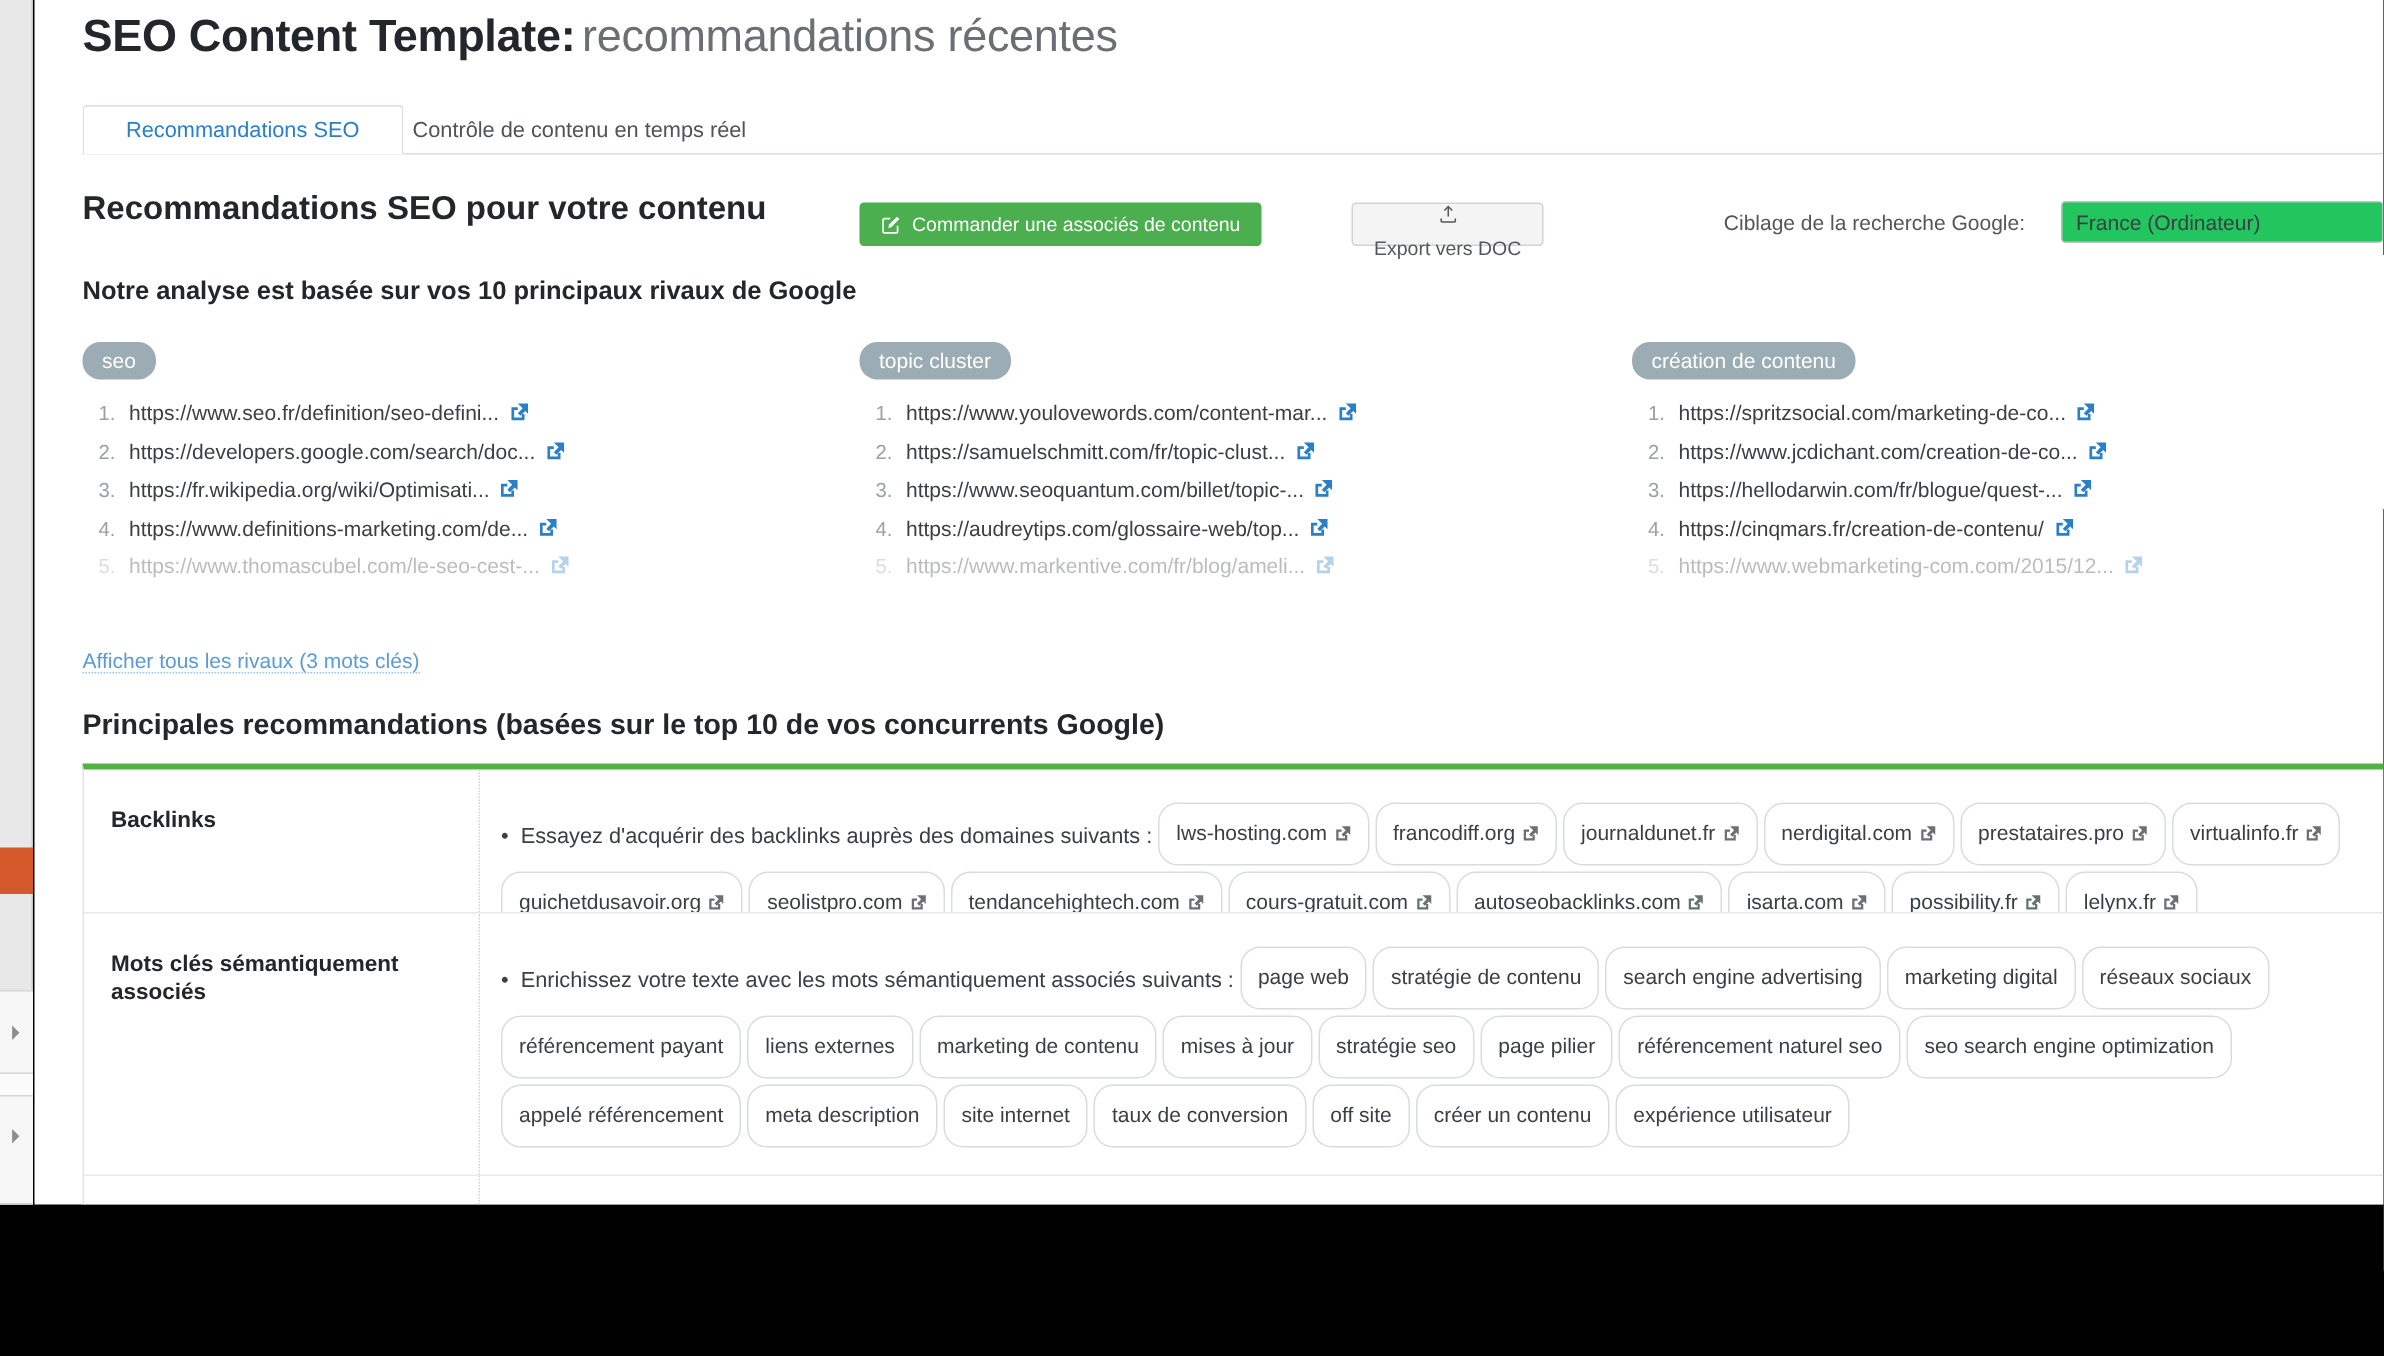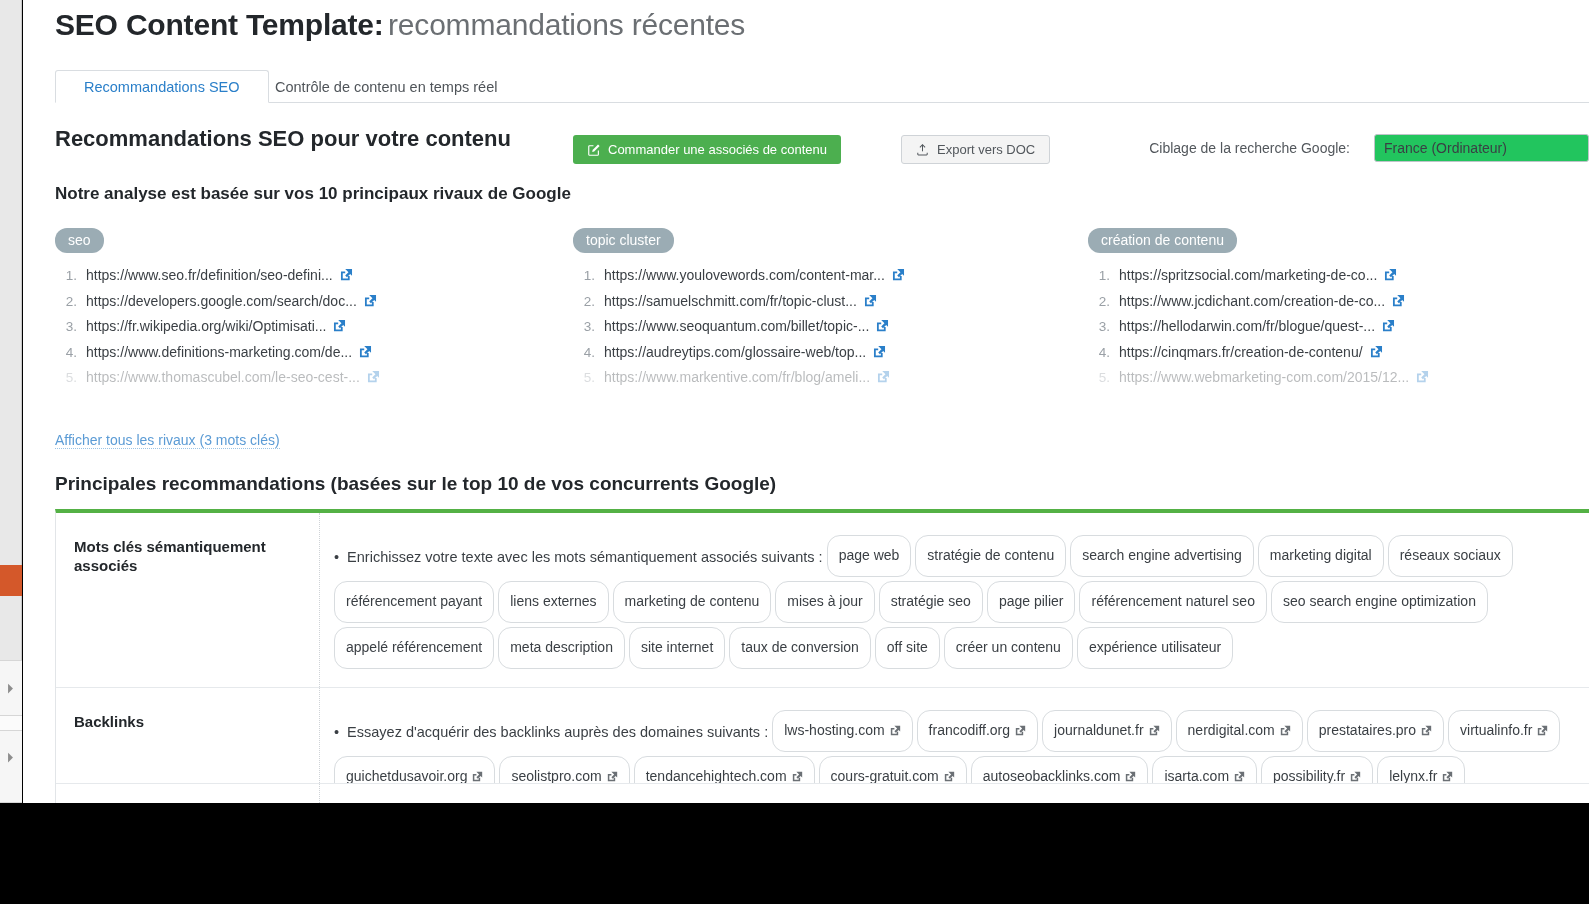--- a/index.html
+++ b/index.html
@@ -115,20 +115,21 @@
     position: absolute; left: 846px; top: 11px;
     height: 29px;
     display: flex; align-items: center; gap: 8px;
     padding: 0 14px;
     background: #f4f4f4;
     color: #52575c;
     font-size: 13px;
     border: 1px solid #cfd3d7; border-radius: 3px;
     cursor: pointer;
     white-space: nowrap;
+    flex-direction: column;
   }
   .ico { flex: 0 0 auto; display: block; }
 
   
   #targeting {
     position: absolute; right: 0; top: 134px;
     display: flex; align-items: center; gap: 24px;
     white-space: nowrap;
   }
   #targeting-label { font-size: 14px; color: #52575c; }
@@ -454,20 +455,115 @@
         </ol>
       </div>
     </div>
 
     <div id="show-all">Afficher tous les rivaux (3 mots clés)</div>
 
     <div id="rec-title">Principales recommandations (basées sur le top 10 de vos concurrents Google)</div>
 
     <div id="rec-table">
 
+      <div class="rec-row" id="row-backlinks">
+        <div class="rec-label">Backlinks</div>
+        <div class="rec-body chip-clip">
+          <div class="rec-line">
+            <span class="bullet">•</span>
+            <span>Essayez d'acquérir des backlinks auprès des domaines suivants :</span>
+            <span id="chips-backlinks"><span class="chip">
+                  <span>lws-hosting.com</span>
+                  <svg width="11" height="11" viewBox="0 0 16 16" fill="#6b7075">
+                    <path d="M6.4 1.2h8.4v8.4l-2.3-2.3-4 4-2.1-2.1 4-4z"></path>
+                    <path d="M1.2 4.3h5.2v2.2H3.4v6.3h6.3v-3h2.2v5.2H1.2z"></path>
+                  </svg>
+                </span><span class="chip">
+                  <span>francodiff.org</span>
+                  <svg width="11" height="11" viewBox="0 0 16 16" fill="#6b7075">
+                    <path d="M6.4 1.2h8.4v8.4l-2.3-2.3-4 4-2.1-2.1 4-4z"></path>
+                    <path d="M1.2 4.3h5.2v2.2H3.4v6.3h6.3v-3h2.2v5.2H1.2z"></path>
+                  </svg>
+                </span><span class="chip">
+                  <span>journaldunet.fr</span>
+                  <svg width="11" height="11" viewBox="0 0 16 16" fill="#6b7075">
+                    <path d="M6.4 1.2h8.4v8.4l-2.3-2.3-4 4-2.1-2.1 4-4z"></path>
+                    <path d="M1.2 4.3h5.2v2.2H3.4v6.3h6.3v-3h2.2v5.2H1.2z"></path>
+                  </svg>
+                </span><span class="chip">
+                  <span>nerdigital.com</span>
+                  <svg width="11" height="11" viewBox="0 0 16 16" fill="#6b7075">
+                    <path d="M6.4 1.2h8.4v8.4l-2.3-2.3-4 4-2.1-2.1 4-4z"></path>
+                    <path d="M1.2 4.3h5.2v2.2H3.4v6.3h6.3v-3h2.2v5.2H1.2z"></path>
+                  </svg>
+                </span><span class="chip">
+                  <span>prestataires.pro</span>
+                  <svg width="11" height="11" viewBox="0 0 16 16" fill="#6b7075">
+                    <path d="M6.4 1.2h8.4v8.4l-2.3-2.3-4 4-2.1-2.1 4-4z"></path>
+                    <path d="M1.2 4.3h5.2v2.2H3.4v6.3h6.3v-3h2.2v5.2H1.2z"></path>
+                  </svg>
+                </span><span class="chip">
+                  <span>virtualinfo.fr</span>
+                  <svg width="11" height="11" viewBox="0 0 16 16" fill="#6b7075">
+                    <path d="M6.4 1.2h8.4v8.4l-2.3-2.3-4 4-2.1-2.1 4-4z"></path>
+                    <path d="M1.2 4.3h5.2v2.2H3.4v6.3h6.3v-3h2.2v5.2H1.2z"></path>
+                  </svg>
+                </span><span class="chip">
+                  <span>guichetdusavoir.org</span>
+                  <svg width="11" height="11" viewBox="0 0 16 16" fill="#6b7075">
+                    <path d="M6.4 1.2h8.4v8.4l-2.3-2.3-4 4-2.1-2.1 4-4z"></path>
+                    <path d="M1.2 4.3h5.2v2.2H3.4v6.3h6.3v-3h2.2v5.2H1.2z"></path>
+                  </svg>
+                </span><span class="chip">
+                  <span>seolistpro.com</span>
+                  <svg width="11" height="11" viewBox="0 0 16 16" fill="#6b7075">
+                    <path d="M6.4 1.2h8.4v8.4l-2.3-2.3-4 4-2.1-2.1 4-4z"></path>
+                    <path d="M1.2 4.3h5.2v2.2H3.4v6.3h6.3v-3h2.2v5.2H1.2z"></path>
+                  </svg>
+                </span><span class="chip">
+                  <span>tendancehightech.com</span>
+                  <svg width="11" height="11" viewBox="0 0 16 16" fill="#6b7075">
+                    <path d="M6.4 1.2h8.4v8.4l-2.3-2.3-4 4-2.1-2.1 4-4z"></path>
+                    <path d="M1.2 4.3h5.2v2.2H3.4v6.3h6.3v-3h2.2v5.2H1.2z"></path>
+                  </svg>
+                </span><span class="chip">
+                  <span>cours-gratuit.com</span>
+                  <svg width="11" height="11" viewBox="0 0 16 16" fill="#6b7075">
+                    <path d="M6.4 1.2h8.4v8.4l-2.3-2.3-4 4-2.1-2.1 4-4z"></path>
+                    <path d="M1.2 4.3h5.2v2.2H3.4v6.3h6.3v-3h2.2v5.2H1.2z"></path>
+                  </svg>
+                </span><span class="chip">
+                  <span>autoseobacklinks.com</span>
+                  <svg width="11" height="11" viewBox="0 0 16 16" fill="#6b7075">
+                    <path d="M6.4 1.2h8.4v8.4l-2.3-2.3-4 4-2.1-2.1 4-4z"></path>
+                    <path d="M1.2 4.3h5.2v2.2H3.4v6.3h6.3v-3h2.2v5.2H1.2z"></path>
+                  </svg>
+                </span><span class="chip">
+                  <span>isarta.com</span>
+                  <svg width="11" height="11" viewBox="0 0 16 16" fill="#6b7075">
+                    <path d="M6.4 1.2h8.4v8.4l-2.3-2.3-4 4-2.1-2.1 4-4z"></path>
+                    <path d="M1.2 4.3h5.2v2.2H3.4v6.3h6.3v-3h2.2v5.2H1.2z"></path>
+                  </svg>
+                </span><span class="chip">
+                  <span>possibility.fr</span>
+                  <svg width="11" height="11" viewBox="0 0 16 16" fill="#6b7075">
+                    <path d="M6.4 1.2h8.4v8.4l-2.3-2.3-4 4-2.1-2.1 4-4z"></path>
+                    <path d="M1.2 4.3h5.2v2.2H3.4v6.3h6.3v-3h2.2v5.2H1.2z"></path>
+                  </svg>
+                </span><span class="chip">
+                  <span>lelynx.fr</span>
+                  <svg width="11" height="11" viewBox="0 0 16 16" fill="#6b7075">
+                    <path d="M6.4 1.2h8.4v8.4l-2.3-2.3-4 4-2.1-2.1 4-4z"></path>
+                    <path d="M1.2 4.3h5.2v2.2H3.4v6.3h6.3v-3h2.2v5.2H1.2z"></path>
+                  </svg>
+                </span></span>
+          </div>
+        </div>
+      </div>
+
       <div class="rec-row" id="row-keywords">
         <div class="rec-label">Mots clés sémantiquement associés</div>
         <div class="rec-body">
           <div class="rec-line">
             <span class="bullet">•</span>
             <span>Enrichissez votre texte avec les mots sémantiquement associés suivants :</span>
             <span id="chips-keywords"><span class="chip">
                   <span>page web</span>
                 </span><span class="chip">
                   <span>stratégie de contenu</span>
@@ -500,115 +596,20 @@
                 </span><span class="chip">
                   <span>site internet</span>
                 </span><span class="chip">
                   <span>taux de conversion</span>
                 </span><span class="chip">
                   <span>off site</span>
                 </span><span class="chip">
                   <span>créer un contenu</span>
                 </span><span class="chip">
                   <span>expérience utilisateur</span>
-                </span></span>
-          </div>
-        </div>
-      </div>
-
-      <div class="rec-row" id="row-backlinks">
-        <div class="rec-label">Backlinks</div>
-        <div class="rec-body chip-clip">
-          <div class="rec-line">
-            <span class="bullet">•</span>
-            <span>Essayez d'acquérir des backlinks auprès des domaines suivants :</span>
-            <span id="chips-backlinks"><span class="chip">
-                  <span>lws-hosting.com</span>
-                  <svg width="11" height="11" viewBox="0 0 16 16" fill="#6b7075">
-                    <path d="M6.4 1.2h8.4v8.4l-2.3-2.3-4 4-2.1-2.1 4-4z"></path>
-                    <path d="M1.2 4.3h5.2v2.2H3.4v6.3h6.3v-3h2.2v5.2H1.2z"></path>
-                  </svg>
-                </span><span class="chip">
-                  <span>francodiff.org</span>
-                  <svg width="11" height="11" viewBox="0 0 16 16" fill="#6b7075">
-                    <path d="M6.4 1.2h8.4v8.4l-2.3-2.3-4 4-2.1-2.1 4-4z"></path>
-                    <path d="M1.2 4.3h5.2v2.2H3.4v6.3h6.3v-3h2.2v5.2H1.2z"></path>
-                  </svg>
-                </span><span class="chip">
-                  <span>journaldunet.fr</span>
-                  <svg width="11" height="11" viewBox="0 0 16 16" fill="#6b7075">
-                    <path d="M6.4 1.2h8.4v8.4l-2.3-2.3-4 4-2.1-2.1 4-4z"></path>
-                    <path d="M1.2 4.3h5.2v2.2H3.4v6.3h6.3v-3h2.2v5.2H1.2z"></path>
-                  </svg>
-                </span><span class="chip">
-                  <span>nerdigital.com</span>
-                  <svg width="11" height="11" viewBox="0 0 16 16" fill="#6b7075">
-                    <path d="M6.4 1.2h8.4v8.4l-2.3-2.3-4 4-2.1-2.1 4-4z"></path>
-                    <path d="M1.2 4.3h5.2v2.2H3.4v6.3h6.3v-3h2.2v5.2H1.2z"></path>
-                  </svg>
-                </span><span class="chip">
-                  <span>prestataires.pro</span>
-                  <svg width="11" height="11" viewBox="0 0 16 16" fill="#6b7075">
-                    <path d="M6.4 1.2h8.4v8.4l-2.3-2.3-4 4-2.1-2.1 4-4z"></path>
-                    <path d="M1.2 4.3h5.2v2.2H3.4v6.3h6.3v-3h2.2v5.2H1.2z"></path>
-                  </svg>
-                </span><span class="chip">
-                  <span>virtualinfo.fr</span>
-                  <svg width="11" height="11" viewBox="0 0 16 16" fill="#6b7075">
-                    <path d="M6.4 1.2h8.4v8.4l-2.3-2.3-4 4-2.1-2.1 4-4z"></path>
-                    <path d="M1.2 4.3h5.2v2.2H3.4v6.3h6.3v-3h2.2v5.2H1.2z"></path>
-                  </svg>
-                </span><span class="chip">
-                  <span>guichetdusavoir.org</span>
-                  <svg width="11" height="11" viewBox="0 0 16 16" fill="#6b7075">
-                    <path d="M6.4 1.2h8.4v8.4l-2.3-2.3-4 4-2.1-2.1 4-4z"></path>
-                    <path d="M1.2 4.3h5.2v2.2H3.4v6.3h6.3v-3h2.2v5.2H1.2z"></path>
-                  </svg>
-                </span><span class="chip">
-                  <span>seolistpro.com</span>
-                  <svg width="11" height="11" viewBox="0 0 16 16" fill="#6b7075">
-                    <path d="M6.4 1.2h8.4v8.4l-2.3-2.3-4 4-2.1-2.1 4-4z"></path>
-                    <path d="M1.2 4.3h5.2v2.2H3.4v6.3h6.3v-3h2.2v5.2H1.2z"></path>
-                  </svg>
-                </span><span class="chip">
-                  <span>tendancehightech.com</span>
-                  <svg width="11" height="11" viewBox="0 0 16 16" fill="#6b7075">
-                    <path d="M6.4 1.2h8.4v8.4l-2.3-2.3-4 4-2.1-2.1 4-4z"></path>
-                    <path d="M1.2 4.3h5.2v2.2H3.4v6.3h6.3v-3h2.2v5.2H1.2z"></path>
-                  </svg>
-                </span><span class="chip">
-                  <span>cours-gratuit.com</span>
-                  <svg width="11" height="11" viewBox="0 0 16 16" fill="#6b7075">
-                    <path d="M6.4 1.2h8.4v8.4l-2.3-2.3-4 4-2.1-2.1 4-4z"></path>
-                    <path d="M1.2 4.3h5.2v2.2H3.4v6.3h6.3v-3h2.2v5.2H1.2z"></path>
-                  </svg>
-                </span><span class="chip">
-                  <span>autoseobacklinks.com</span>
-                  <svg width="11" height="11" viewBox="0 0 16 16" fill="#6b7075">
-                    <path d="M6.4 1.2h8.4v8.4l-2.3-2.3-4 4-2.1-2.1 4-4z"></path>
-                    <path d="M1.2 4.3h5.2v2.2H3.4v6.3h6.3v-3h2.2v5.2H1.2z"></path>
-                  </svg>
-                </span><span class="chip">
-                  <span>isarta.com</span>
-                  <svg width="11" height="11" viewBox="0 0 16 16" fill="#6b7075">
-                    <path d="M6.4 1.2h8.4v8.4l-2.3-2.3-4 4-2.1-2.1 4-4z"></path>
-                    <path d="M1.2 4.3h5.2v2.2H3.4v6.3h6.3v-3h2.2v5.2H1.2z"></path>
-                  </svg>
-                </span><span class="chip">
-                  <span>possibility.fr</span>
-                  <svg width="11" height="11" viewBox="0 0 16 16" fill="#6b7075">
-                    <path d="M6.4 1.2h8.4v8.4l-2.3-2.3-4 4-2.1-2.1 4-4z"></path>
-                    <path d="M1.2 4.3h5.2v2.2H3.4v6.3h6.3v-3h2.2v5.2H1.2z"></path>
-                  </svg>
-                </span><span class="chip">
-                  <span>lelynx.fr</span>
-                  <svg width="11" height="11" viewBox="0 0 16 16" fill="#6b7075">
-                    <path d="M6.4 1.2h8.4v8.4l-2.3-2.3-4 4-2.1-2.1 4-4z"></path>
-                    <path d="M1.2 4.3h5.2v2.2H3.4v6.3h6.3v-3h2.2v5.2H1.2z"></path>
-                  </svg>
                 </span></span>
           </div>
         </div>
       </div>
 
       <div class="rec-row" id="row-length">
         <div class="rec-label">Longueur du texte</div>
         <div class="rec-body">
           <div class="rec-line">
             

